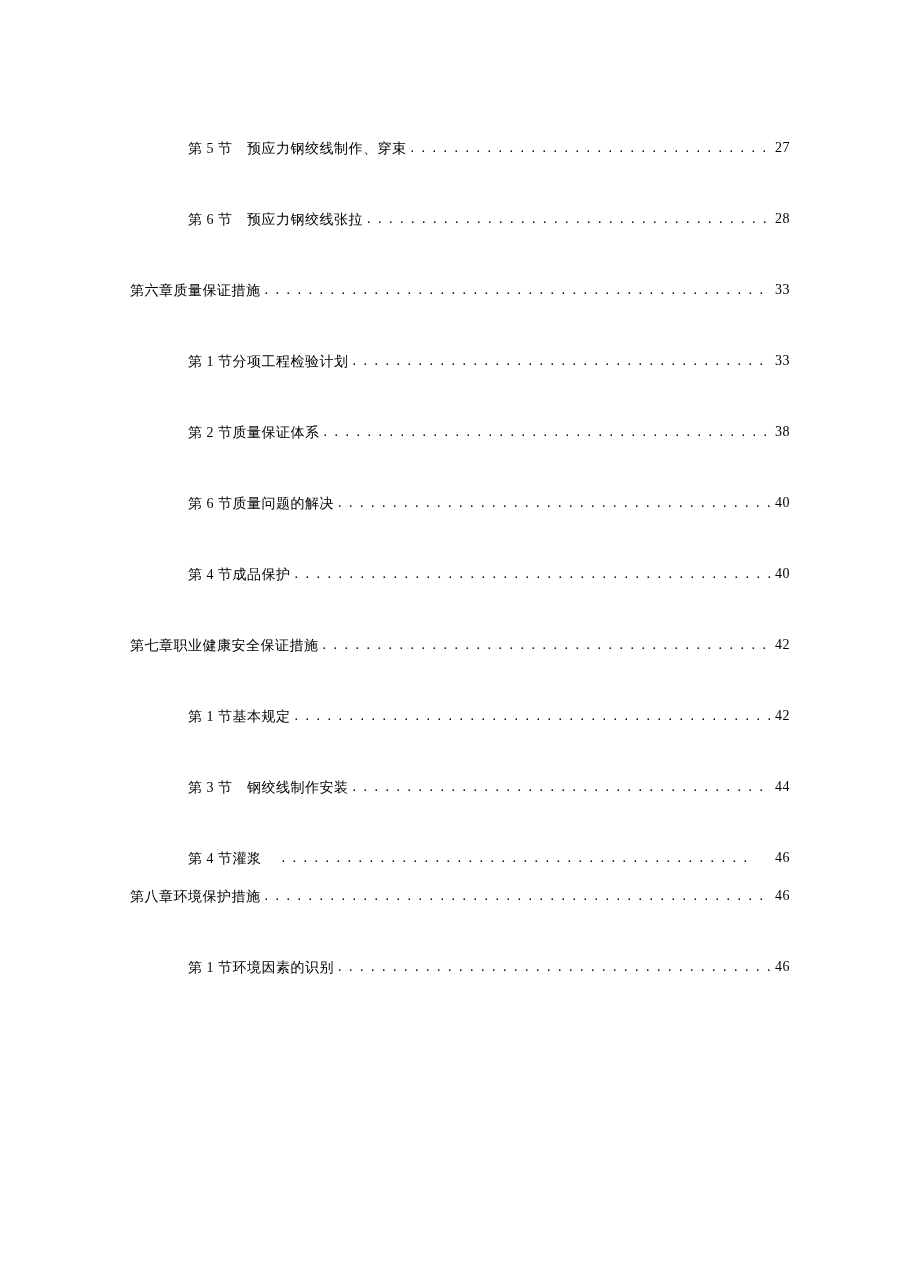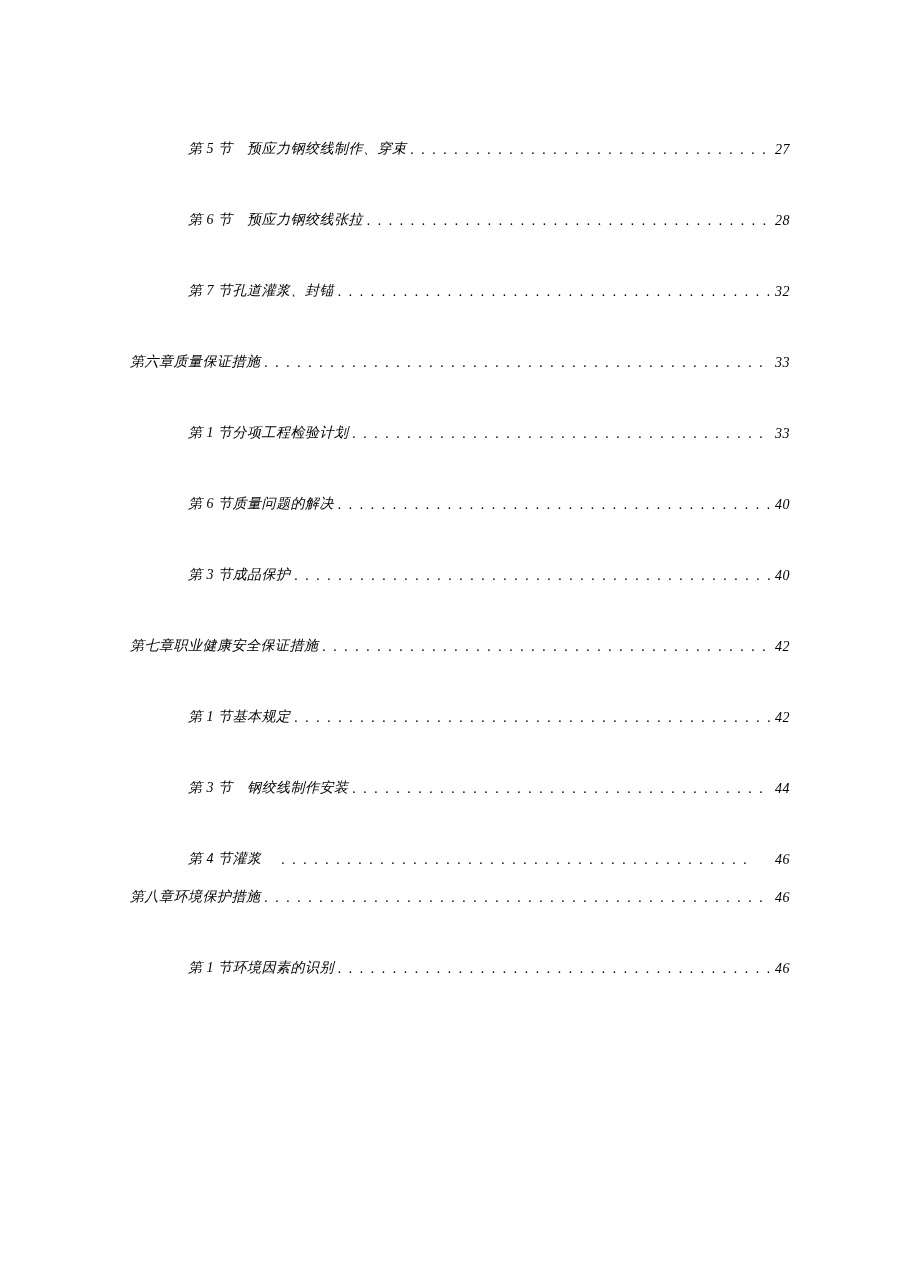--- a/index.html
+++ b/index.html
@@ -7,25 +7,24 @@
       width: 920px;
       height: 1266px;
       background: #fff;
       font-family: "SimSun", "宋体", serif;
       font-size: 14px;
       color: #000;
       padding: 140px 130px 100px 130px;
     }
     .toc-entry {
       display: flex;
-      align-items: flex-end;
+      align-items: flex-start;
       white-space: nowrap;
       margin-bottom: 53px;
       letter-spacing: 0.5px;
-      font-style: italic;
     }
     .toc-entry.tight { margin-bottom: 5px; gap: 16px; }
     .indent0 { padding-left: 0; margin-top: 20px; }
     .indent1 { padding-left: 58px; }
     .leader {
       flex: 1;
       overflow: hidden;
       letter-spacing: 2px;
     }
     .leader::after {
@@ -41,42 +40,42 @@
     <div class="toc-entry indent1">
       <span class="label">第 5 节　预应力钢绞线制作、穿束</span>
       <span class="leader"></span>
       <span class="pagenum">27</span>
     </div>
     <div class="toc-entry indent1">
       <span class="label">第 6 节　预应力钢绞线张拉</span>
       <span class="leader"></span>
       <span class="pagenum">28</span>
     </div>
-    <div class="toc-entry indent1">
-      <span class="label">第 7 节孔道灌浆、封锚</span>
-      <span class="leader"></span>
-      <span class="pagenum">32</span>
-    </div>
     <div class="toc-entry indent0">
       <span class="label">第六章质量保证措施</span>
       <span class="leader"></span>
       <span class="pagenum">33</span>
     </div>
     <div class="toc-entry indent1">
       <span class="label">第 1 节分项工程检验计划</span>
       <span class="leader"></span>
       <span class="pagenum">33</span>
     </div>
     <div class="toc-entry indent1">
+      <span class="label">第 2 节质量保证体系</span>
+      <span class="leader"></span>
+      <span class="pagenum">38</span>
+    </div>
+    <div class="toc-entry indent1">
       <span class="label">第 6 节质量问题的解决</span>
       <span class="leader"></span>
       <span class="pagenum">40</span>
     </div>
     <div class="toc-entry indent1">
-      <span class="label">第 3 节成品保护</span>
+      <span class="label">第 4 节成品保护</span>
       <span class="leader"></span>
       <span class="pagenum">40</span>
     </div>
     <div class="toc-entry indent0">
       <span class="label">第七章职业健康安全保证措施</span>
       <span class="leader"></span>
       <span class="pagenum">42</span>
     </div>
     <div class="toc-entry indent1">
       <span class="label">第 1 节基本规定</span>

